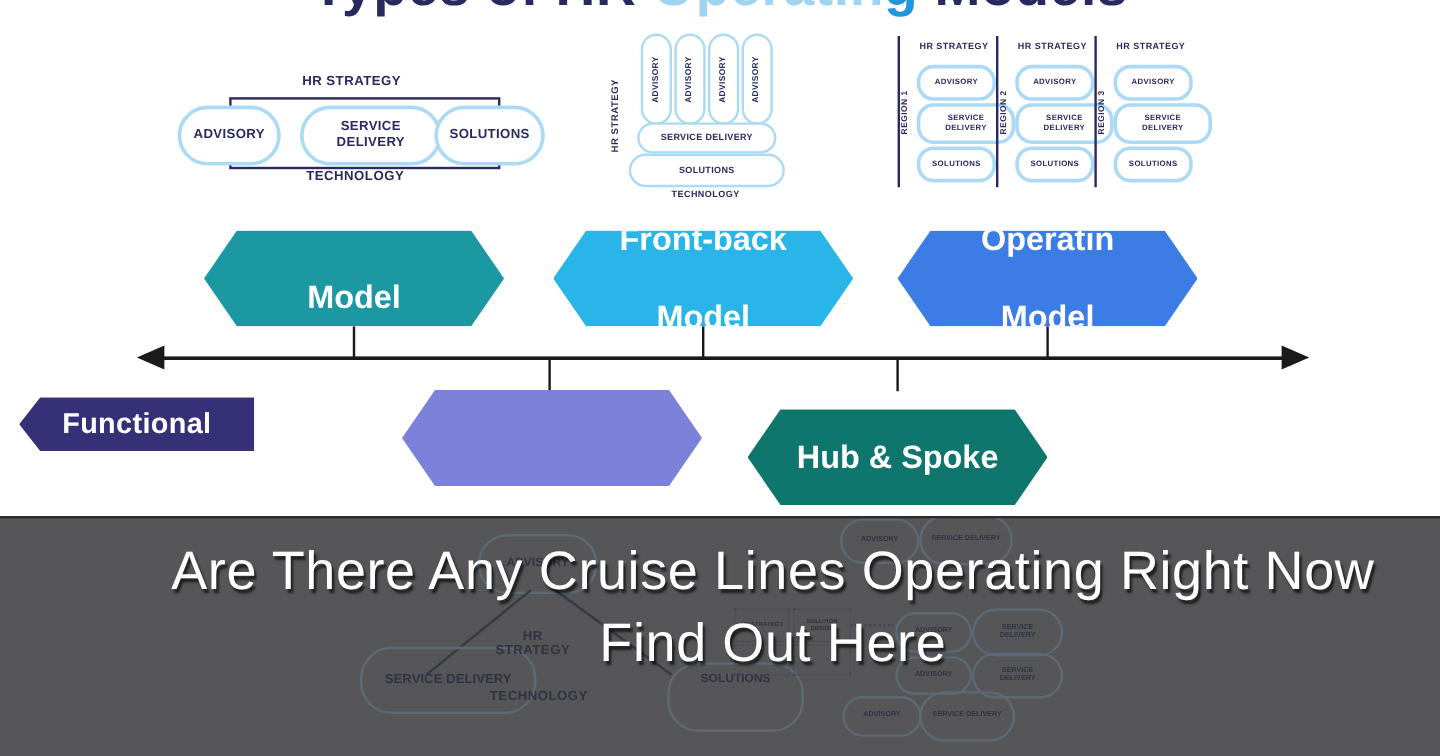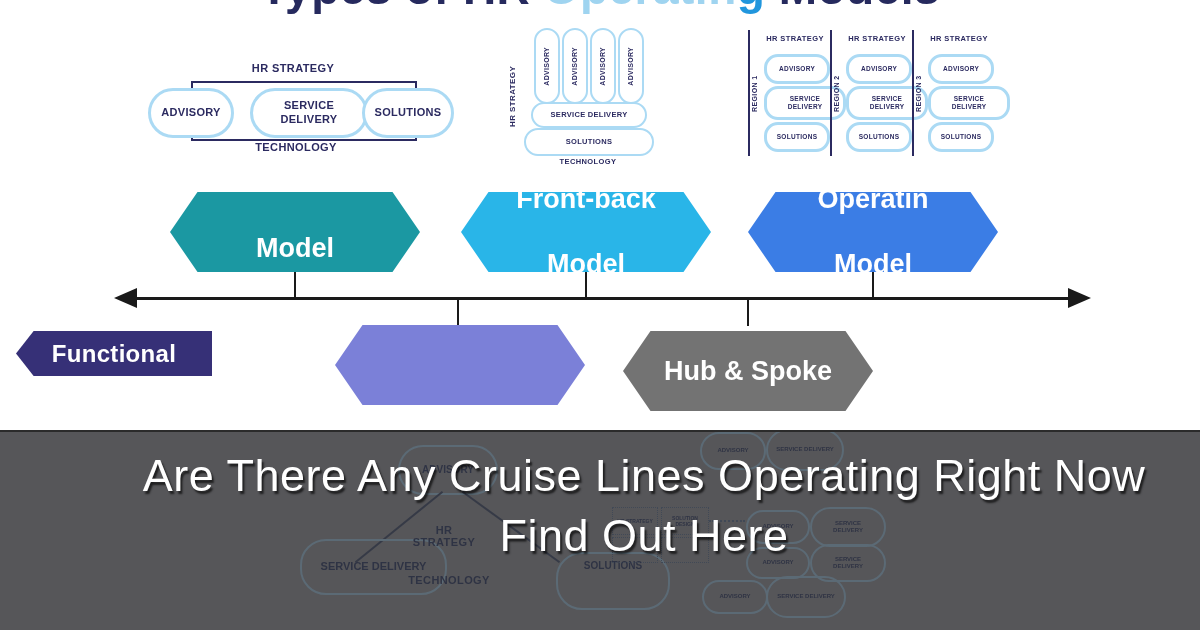--- a/index.html
+++ b/index.html
@@ -26,21 +26,21 @@
   .rline{position:absolute;top:30px;height:126px;width:0;border-left:2px solid #2b2a60;}
 
   .hex{position:absolute;width:250px;height:80px;display:flex;align-items:center;justify-content:center;
     clip-path:polygon(11% 0,89% 0,100% 50%,89% 100%,11% 100%,0 50%);
     color:#fff;font-weight:bold;font-size:27px;line-height:1.22;text-align:center;}
   .hex span{display:block;}
   .hex.functional{left:170px;top:192px;background:#1b98a2;}
   .hex.frontback {left:461px;top:192px;background:#29b5e8;}
   .hex.federated {left:748px;top:192px;background:#3b7de5;}
   .hex.bp        {left:335px;top:325px;background:#7b80d8;}
-  .hex.hub       {left:623px;top:331px;background:#737373;align-items:center;}
+  .hex.hub       {left:623px;top:341px;background:#0f766e;align-items:center;}
 
   .stem{position:absolute;width:2px;background:#1a1a1a;}
   .axis-line{position:absolute;left:130px;top:297px;width:945px;height:3px;background:#1a1a1a;}
   .ah{position:absolute;width:0;height:0;border-top:10px solid transparent;border-bottom:10px solid transparent;}
   .ah.left {left:114px;top:288px;border-right:23px solid #1a1a1a;}
   .ah.right{left:1068px;top:288px;border-left:23px solid #1a1a1a;}
 
   .banner{position:absolute;top:331px;height:45px;background:#363077;color:#fff;font-weight:bold;
     font-size:24px;display:flex;align-items:center;justify-content:center;letter-spacing:.3px;}
   .banner.centralized{left:16px;width:196px;clip-path:polygon(0 50%,9% 0,100% 0,100% 100%,9% 100%);}

